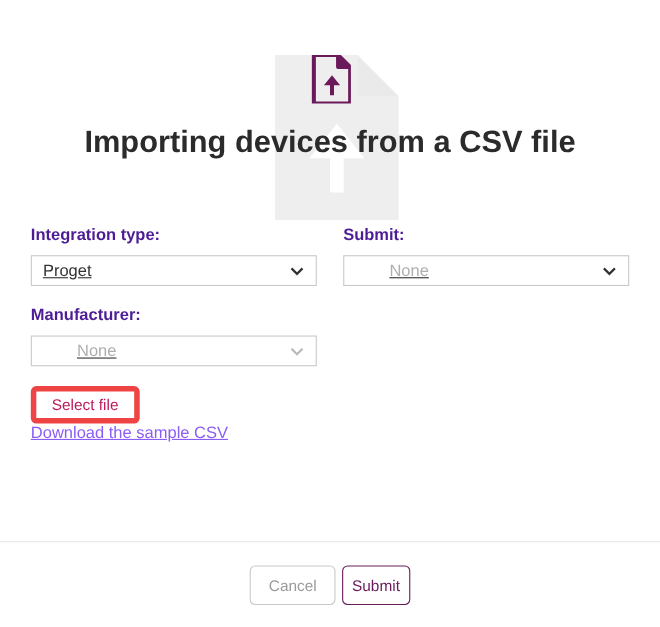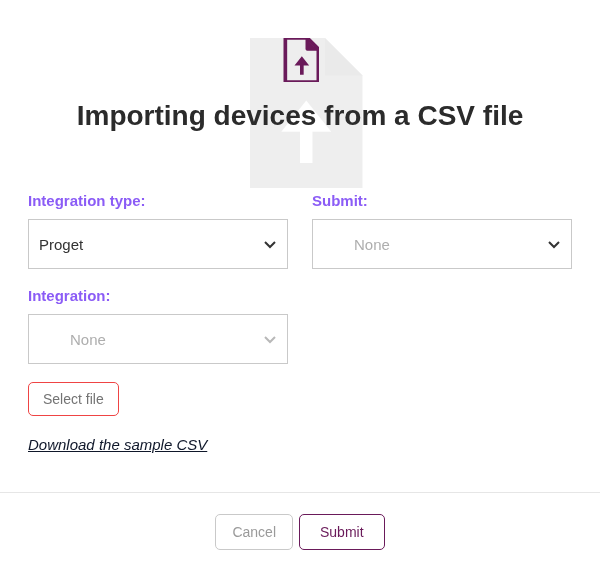--- a/index.html
+++ b/index.html
@@ -9,21 +9,21 @@
     }
     body {
       font-family: 'Segoe UI', Tahoma, Geneva, Verdana, sans-serif;
       width: 600px;
       height: 570px;
       background: #ffffff;
       color: #333;
       position: relative;
     }
     .container {
-      padding: 20px 28px 0 28px;
+      padding: 32px 28px 0 28px;
     }
     .header {
       text-align: center;
       position: relative;
       padding: 18px 0 36px 0;
     }
     .bg-icon {
       position: absolute;
       top: 18px;
       left: 50%;
@@ -51,35 +51,36 @@
       gap: 18px 24px;
       margin-top: 24px;
     }
     .field {
       display: flex;
       flex-direction: column;
     }
     .field-label {
       font-size: 15px;
       font-weight: 600;
-      color: #8b5cf6;
+      color: #4c1d95;
       margin-bottom: 10px;
     }
     .select {
       position: relative;
       width: 100%;
-      height: 50px;
+      height: 28px;
       border: 1px solid #c9c9c9;
       background: #ffffff;
       display: flex;
       align-items: center;
       padding: 0 34px 0 10px;
       font-size: 15px;
       color: #333;
       cursor: pointer;
+      text-decoration: underline;
     }
     .select.disabled {
       background: #ffffff;
       cursor: default;
     }
     .select.disabled .select-value {
       color: #aeaeae;
     }
     .select-value.placeholder {
       color: #aeaeae;
@@ -101,35 +102,33 @@
     }
     .below-form {
       margin-top: 18px;
     }
     .btn-outline {
       display: inline-flex;
       align-items: center;
       justify-content: center;
       height: 34px;
       padding: 0 14px;
-      border: 1px solid #ef4444;
+      border: 5px solid #ef4444;
       border-radius: 5px;
       background: #ffffff;
-      color: #737373;
+      color: #be185d;
       font-size: 14px;
       cursor: pointer;
     }
     .link {
       display: inline-block;
-      margin-top: 20px;
       font-size: 15px;
-      color: #0f172a;
+      color: #8b5cf6;
       text-decoration: underline;
       cursor: pointer;
-      font-style: italic;
     }
     .footer {
       position: absolute;
       bottom: 0;
       left: 0;
       right: 0;
       border-top: 1px solid #e6e6e6;
       height: 78px;
       display: flex;
       align-items: center;
@@ -149,21 +148,21 @@
       background: #ffffff;
       color: #9a9a9a;
       font-size: 14px;
       cursor: pointer;
     }
     .btn-submit {
       display: inline-flex;
       align-items: center;
       justify-content: center;
       height: 36px;
-      padding: 0 20px;
+      padding: 0 8px;
       border: 1px solid #6a1a5a;
       border-radius: 5px;
       background: #ffffff;
       color: #6a1a5a;
       font-size: 14px;
       cursor: pointer;
     }
   </style>
 </head>
 <body>
@@ -209,21 +208,21 @@
         <span class="select-value placeholder">None</span>
         <span class="chevron">
           <svg width="16" height="16" viewBox="0 0 16 16">
               <path d="M3 6 L8 11 L13 6" fill="none" stroke="#333" stroke-width="2"></path>
             </svg>
         </span>
       </div>
     </div>
 
     <div class="field">
-      <label class="field-label">Integration:</label>
+      <label class="field-label">Manufacturer:</label>
       <div class="select disabled">
         <span class="select-value placeholder">None</span>
         <span class="chevron">
           <svg width="16" height="16" viewBox="0 0 16 16">
               <path d="M3 6 L8 11 L13 6" fill="none" stroke="#b8b8b8" stroke-width="2"></path>
             </svg>
         </span>
       </div>
     </div>
 

